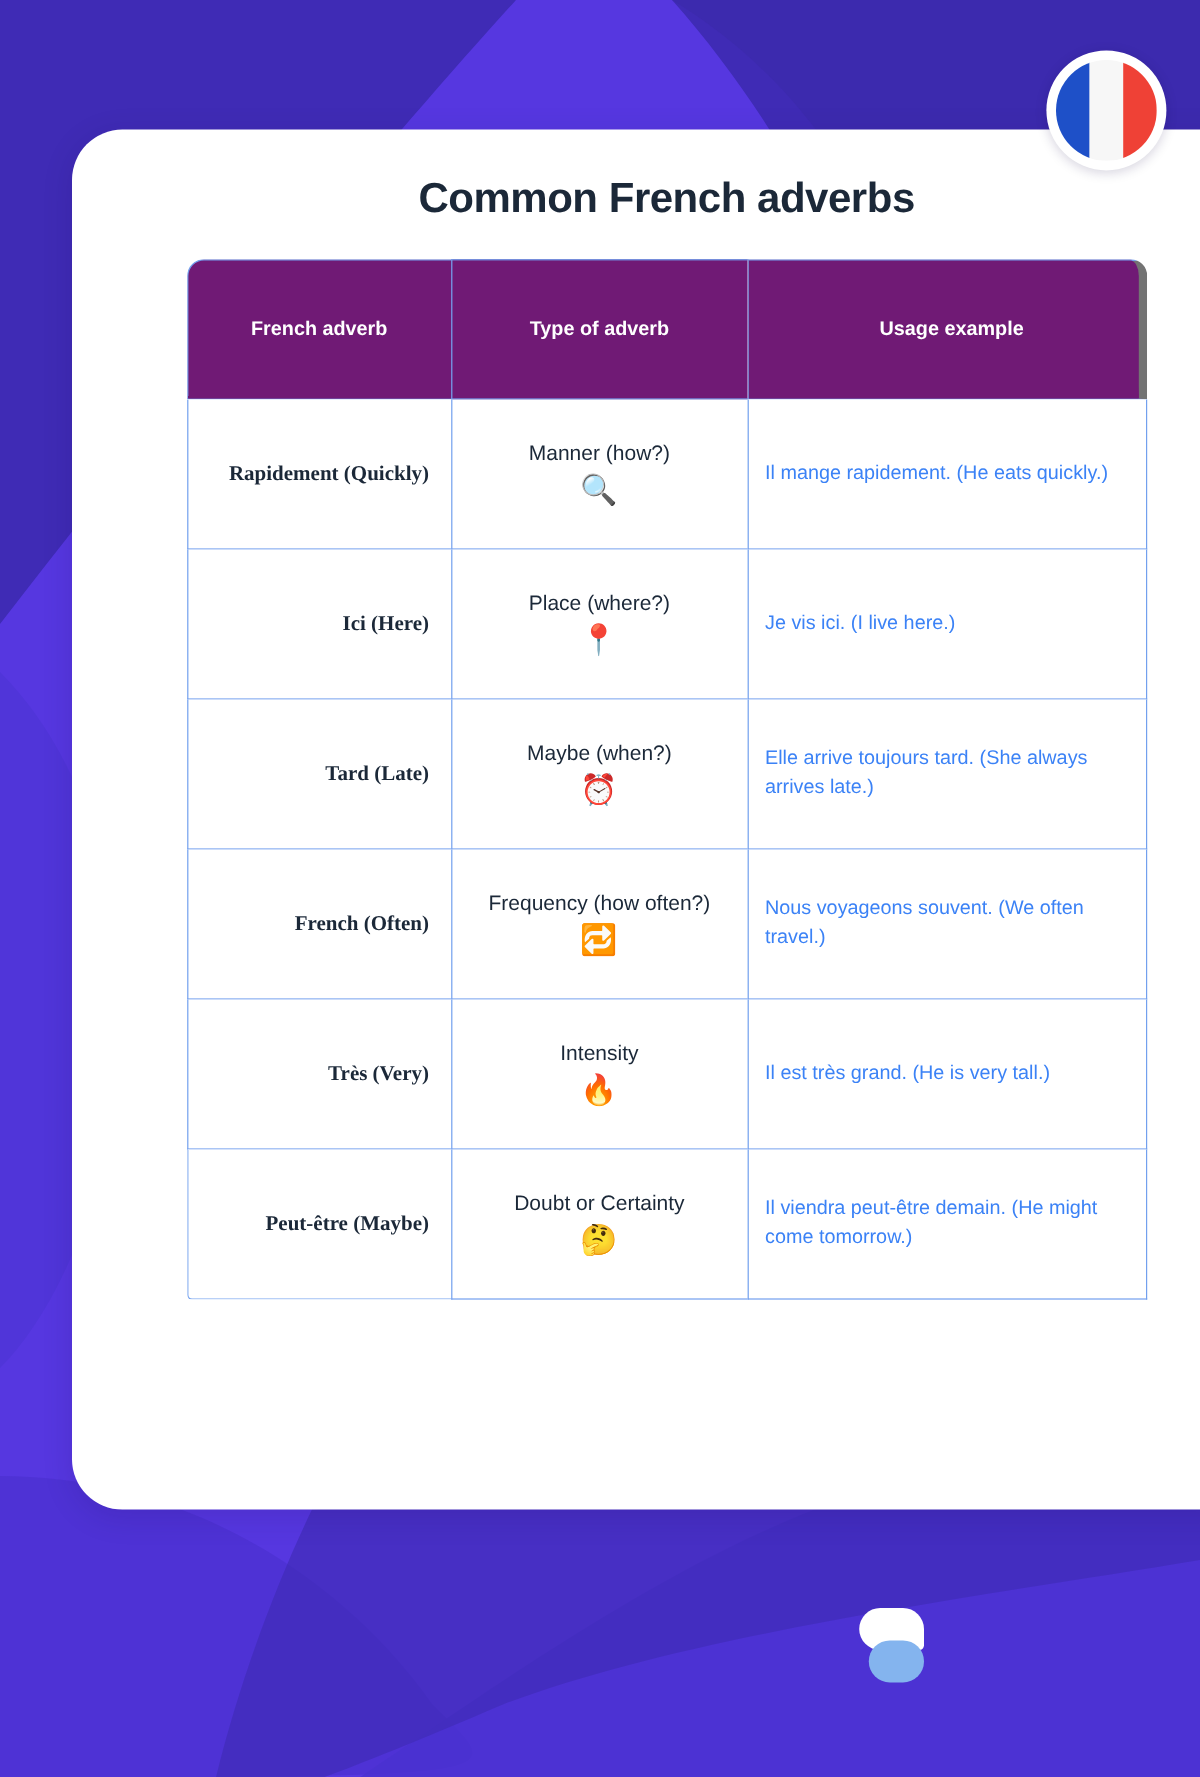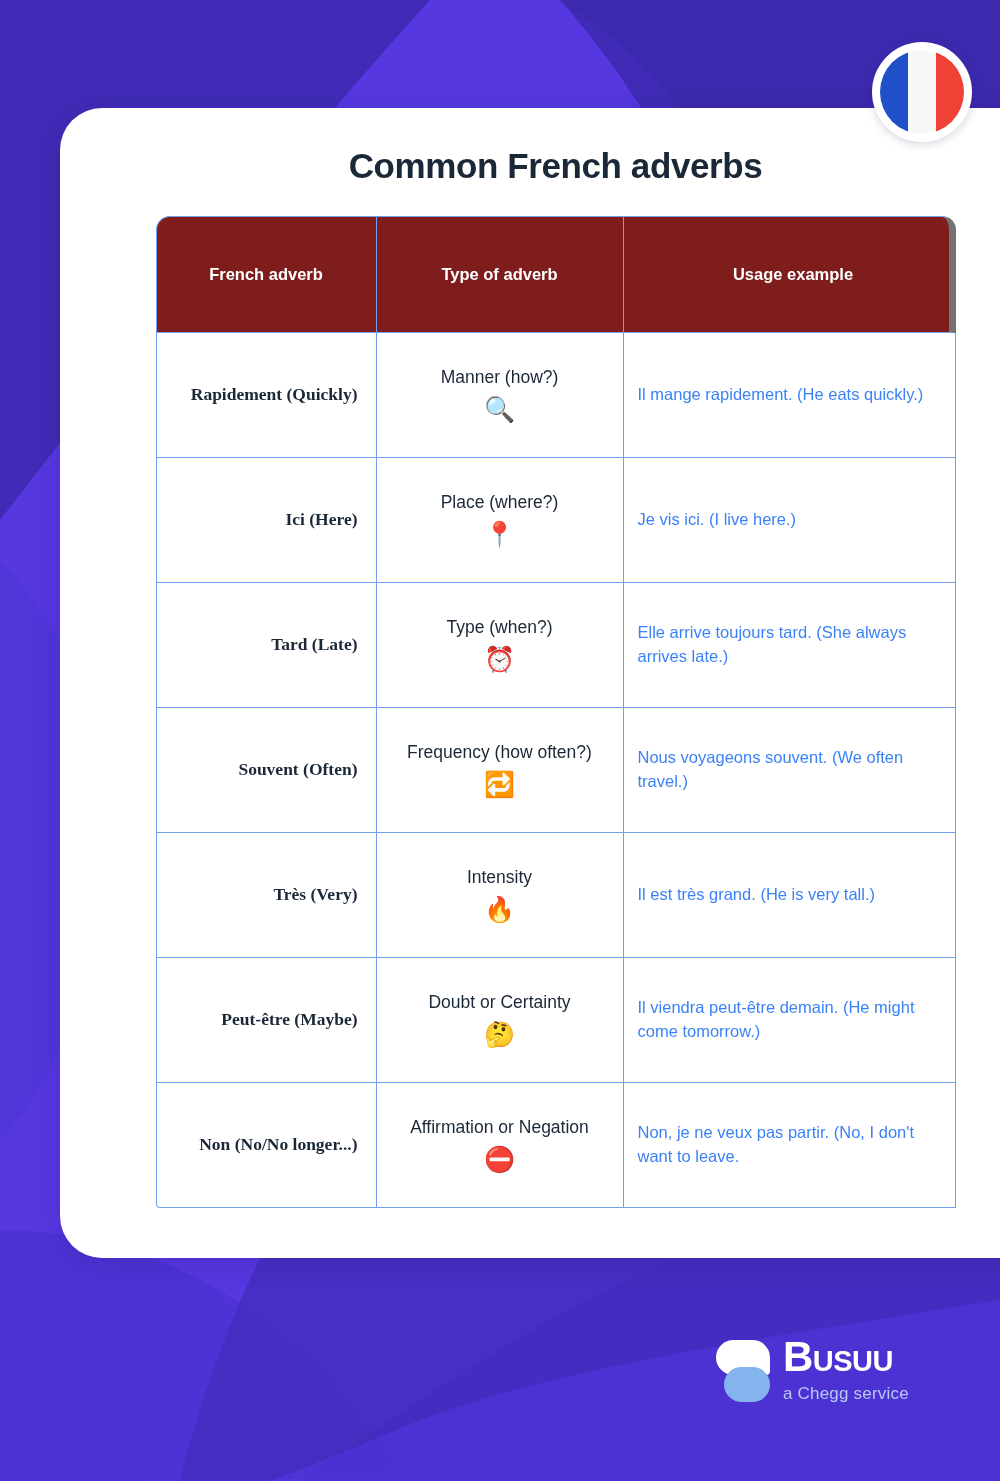--- a/index.html
+++ b/index.html
@@ -83,21 +83,21 @@
     width: 800px;
     border-collapse: separate;
     border-spacing: 0;
     table-layout: fixed;
   }
   table.adverb-table col.c1 { width: 220px; }
   table.adverb-table col.c2 { width: 247px; }
   table.adverb-table col.c3 { width: 333px; }
 
   thead th {
-    background: #7f1d1d;
+    background: #701a75;
     color: #ffffff;
     font-size: 16.5px;
     font-weight: 700;
     height: 117px;
     vertical-align: middle;
     text-align: center;
     border: 1px solid #72a0ee;
     border-right: none;
     padding: 0 10px;
   }
@@ -261,28 +261,28 @@
           <td class="col-type">
             <span>Place (where?)</span>
             <span class="type-emoji">📍</span>
           </td>
           <td class="col-example">Je vis ici. (I live here.)</td>
         </tr>
 
         <tr>
           <td class="col-adverb">Tard (Late)</td>
           <td class="col-type">
-            <span>Type (when?)</span>
+            <span>Maybe (when?)</span>
             <span class="type-emoji">⏰</span>
           </td>
           <td class="col-example">Elle arrive toujours tard. (She always arrives late.)</td>
         </tr>
 
         <tr>
-          <td class="col-adverb">Souvent (Often)</td>
+          <td class="col-adverb">French (Often)</td>
           <td class="col-type">
             <span>Frequency (how often?)</span>
             <span class="type-emoji">🔁</span>
           </td>
           <td class="col-example">Nous voyageons souvent. (We often travel.)</td>
         </tr>
 
         <tr>
           <td class="col-adverb">Très (Very)</td>
           <td class="col-type">
@@ -294,36 +294,24 @@
 
         <tr>
           <td class="col-adverb">Peut-être (Maybe)</td>
           <td class="col-type">
             <span>Doubt or Certainty</span>
             <span class="type-emoji">🤔</span>
           </td>
           <td class="col-example">Il viendra peut-être demain. (He might come tomorrow.)</td>
         </tr>
 
-        <tr>
-          <td class="col-adverb">Non (No/No longer...)</td>
-          <td class="col-type">
-            <span>Affirmation or Negation</span>
-            <span class="type-emoji">⛔</span>
-          </td>
-          <td class="col-example">Non, je ne veux pas partir. (No, I don't want to leave.</td>
-        </tr>
 
       </tbody>
     </table>
   </div>
 </div>
 
 <div class="logo">
   <div class="logo-mark">
     <div class="mark-top"></div>
     <div class="mark-bottom"></div>
   </div>
-  <div class="logo-text">
-    <div class="logo-wordmark">Busuu</div>
-    <div class="logo-sub">a Chegg service</div>
-  </div>
 </div>
 
 </body></html>

